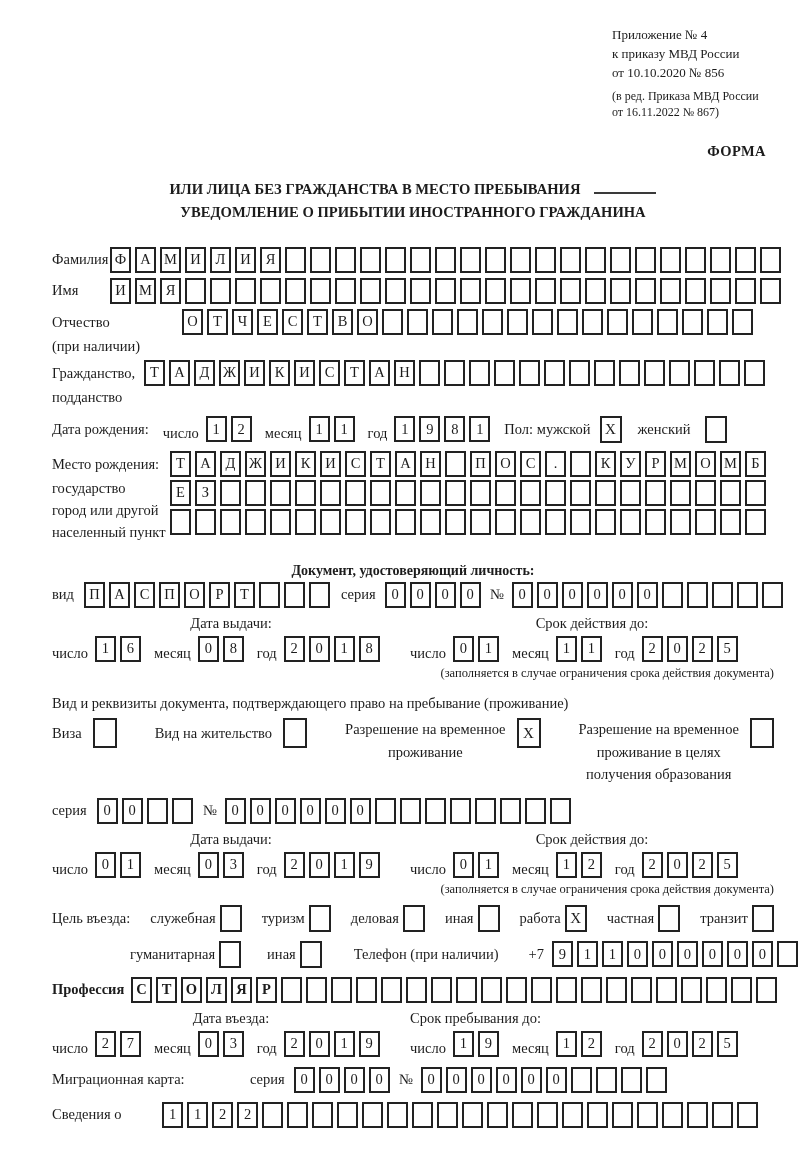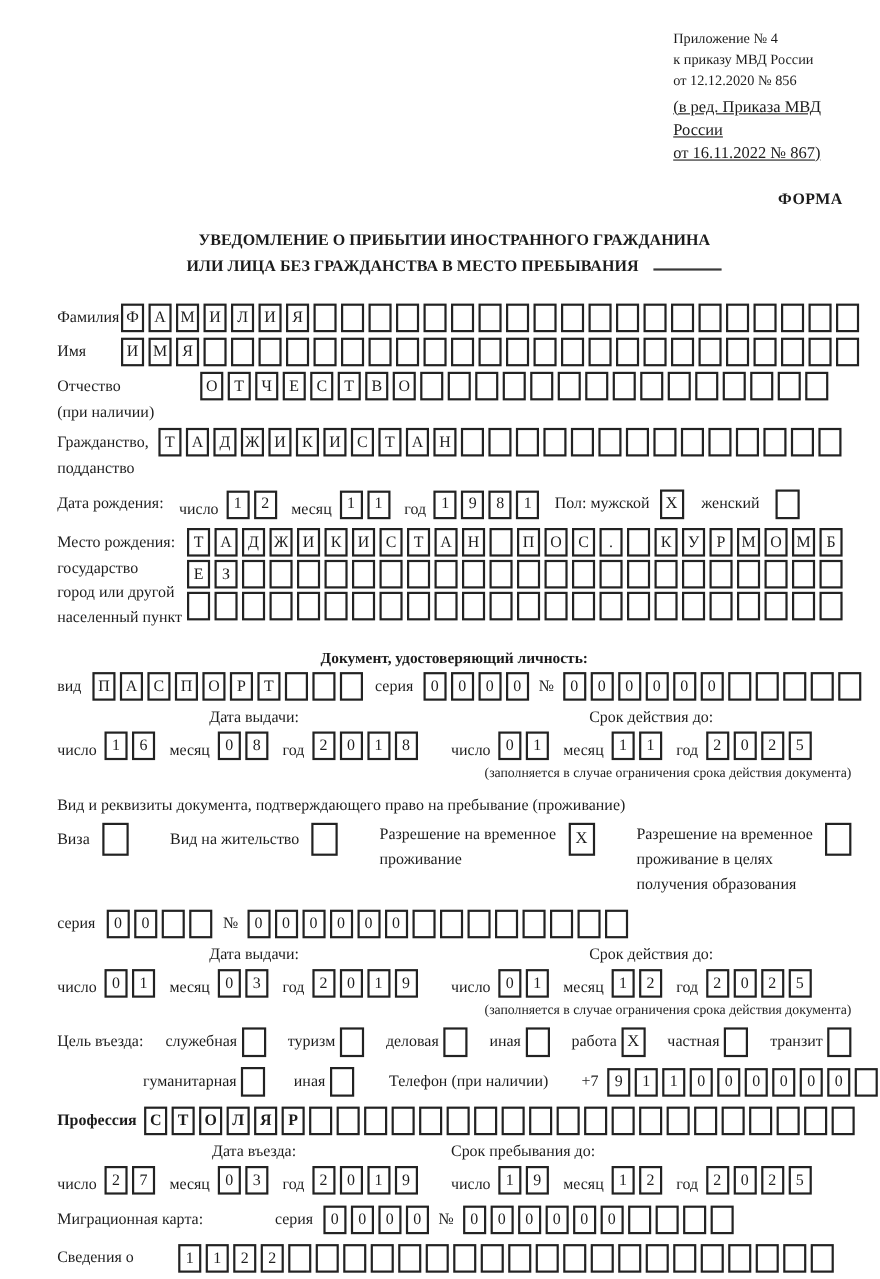--- a/index.html
+++ b/index.html
@@ -6,21 +6,21 @@
   html,body { background:#ffffff; }
   body {
     width:800px; height:1163px; overflow:hidden;
     font-family:"Liberation Serif","DejaVu Serif",serif;
     color:#1c1c1c; font-size:14.5px;
   }
   .page { padding:26px 26px 0 52px; width:800px; height:1163px; }
 
   
   .appendix { margin-left:560px; font-size:13px; line-height:1.45; }
-  .appendix .amend { font-size:15px; margin-top:5px; line-height:1.4;text-decoration:underline; }
+  .appendix .amend { font-size:12px; margin-top:5px; line-height:1.4; }
   .forma { text-align:right; padding-right:8px; font-weight:bold; margin-top:22px; letter-spacing:0.4px; }
 
   .title { text-align:center; font-weight:bold; margin-top:18px; line-height:1.6; font-size:14.6px; }
   .blank-line { display:inline-block; width:62px; border-bottom:2.4px solid #3a3a3a; height:12px; margin-left:14px; }
 
   .sec-heading { font-weight:bold; margin-top:24px; font-size:14.2px; }
 
   .row { display:flex; align-items:center; margin-top:5px; }
   .row.tight { margin-top:3px; }
   .cells { display:flex; gap:4px; }
@@ -53,48 +53,48 @@
   .date-caption { text-align:center; margin-top:7px; display:flex; }
   .date-caption span { display:block; }
   .dg { display:flex; align-items:flex-end; }
   .dg .dlab { margin-right:7px; }
   .dg .ml { margin-left:13px; }
   .note { text-align:right; font-size:12.5px; margin-top:4px; }
 
   .intro { margin-top:10px; line-height:1.75; }
   .opts { display:flex; justify-content:space-between; align-items:flex-start; margin-top:2px; }
   .opt { display:flex; align-items:flex-start; gap:11px; }
-  .opt-lab { text-align:left; line-height:1.55; }
+  .opt-lab { text-align:center; line-height:1.55; }
   .opt-lab div { white-space:nowrap; }
 
   .pair { display:flex; align-items:center; gap:4px;justify-content:flex-end; }
   .purpose-row { display:flex; justify-content:space-between; align-items:center; margin-top:8px; }
   .purpose-row2 { display:flex; align-items:center; margin-top:9px; margin-left:78px; }
 </style>
 </head>
 <body>
 
 <div class="page">
 
   <div class="appendix">
     <div>Приложение № 4</div>
     <div>к приказу МВД России</div>
-    <div>от 12.12.2020 № 856</div>
+    <div>от 10.10.2020 № 856</div>
     <div class="amend">
       <div>(в ред. Приказа МВД России</div>
       <div>от 16.11.2022 № 867)</div>
     </div>
   </div>
   <div class="forma">ФОРМА</div>
 
   <div class="title">
-    <div>УВЕДОМЛЕНИЕ О ПРИБЫТИИ ИНОСТРАННОГО ГРАЖДАНИНА</div>
     <div>
       <span>ИЛИ ЛИЦА БЕЗ ГРАЖДАНСТВА В МЕСТО ПРЕБЫВАНИЯ</span><span class="blank-line"></span>
     </div>
+    <div>УВЕДОМЛЕНИЕ О ПРИБЫТИИ ИНОСТРАННОГО ГРАЖДАНИНА</div>
   </div>
 
 
   <div class="row" style="margin-top:22px;">
     <span class="lab w58">Фамилия</span>
     <div class="cells">
         <span class="cell">Ф</span>
         <span class="cell">А</span>
         <span class="cell">М</span>
         <span class="cell">И</span>

